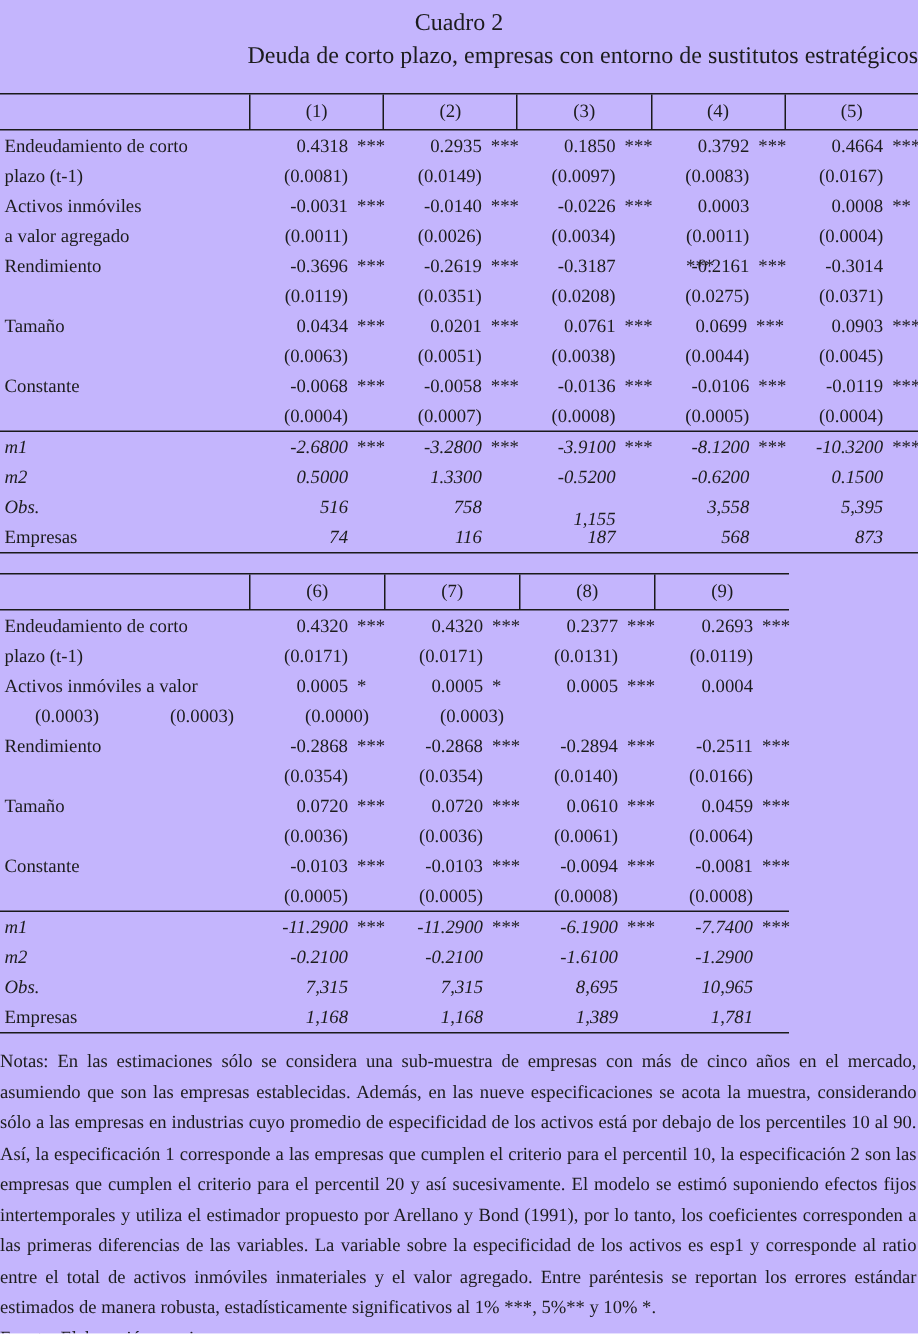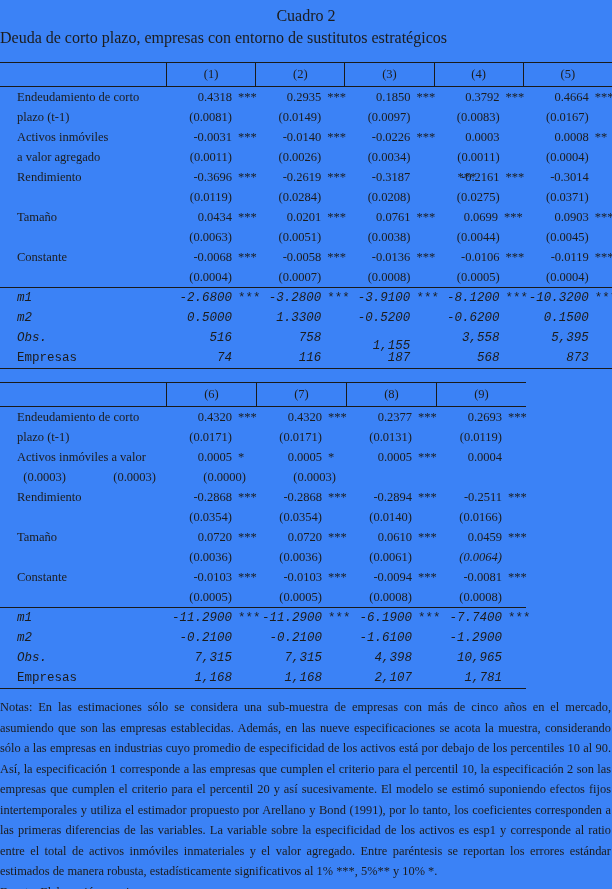--- a/index.html
+++ b/index.html
@@ -1,40 +1,40 @@
 <!DOCTYPE html>
 <html><head>
 <meta charset="utf-8">
 <style>
   * { box-sizing: border-box; margin: 0; padding: 0; }
   html, body { background: #ffffff; }
   .page {
     width: 612px; height: 889px; margin: 0 auto;
-    background: #3b82f6; color: #1c1c1c;
+    background: #c4b5fd; color: #1c1c1c;
     font-family: "Liberation Serif", "DejaVu Serif", serif;
     overflow: hidden; position: relative;
   }
   .title   { text-align: center; font-size: 16px; line-height: 22px; padding-top: 5px; }
-  .subtitle{ text-align: left; font-size: 16px; line-height: 22px; }
+  .subtitle{ text-align: right; font-size: 16px; line-height: 22px; }
   .panel   { margin-top: 13px; border-bottom: 1.4px solid #1a1a1a; }
   .thead {
     display: flex; align-items: stretch; height: 25px;
     border-top: 1.4px solid #1a1a1a; border-bottom: 1.4px solid #1a1a1a;
     font-size: 12.5px;
   }
-  .labelcol { flex: 0 0 166px; width: 166px; padding-left: 17px; }
+  .labelcol { flex: 0 0 166px; width: 166px; padding-left: 3px; }
   .hcell {
     display: flex; align-items: center; justify-content: center;
     border-left: 1.2px solid #1a1a1a;
   }
   .row { display: flex; align-items: center; height: 20px; font-size: 12.5px; }
   .group { display: flex; align-items: center; }
   .val  { flex: 0 0 66px; text-align: right; white-space: nowrap; }
   .stars{ flex: 1; text-align: left; padding-left: 6px; white-space: nowrap; }
-  .statsec { border-top: 1.4px solid #1a1a1a; font-family: Liberation Mono, monospace; }
+  .statsec { border-top: 1.4px solid #1a1a1a; }
   .statsec .val { font-style: italic; }
   .lbl-italic { font-style: italic; }
   .notes {
     font-size: 12.4px; line-height: 20.5px; text-align: justify;
     margin-top: 8px; padding-right: 1px;
   }
   .fuente { font-size: 12.4px; line-height: 20.5px; }
 </style>
 </head>
 <body>
@@ -167,21 +167,21 @@
             <span class="stars">***</span>
           </div>
         </div>
         <div class="row">
           <div class="labelcol"></div>
           <div class="group" style="width: 89.2px;">
             <span class="val">(0.0119)</span>
             <span class="stars"></span>
           </div>
           <div class="group" style="width: 89.2px;">
-            <span class="val">(0.0284)</span>
+            <span class="val">(0.0351)</span>
             <span class="stars"></span>
           </div>
           <div class="group" style="width: 89.2px;">
             <span class="val">(0.0208)</span>
             <span class="stars"></span>
           </div>
           <div class="group" style="width: 89.2px;">
             <span class="val">(0.0275)</span>
             <span class="stars"></span>
           </div>
@@ -524,21 +524,21 @@
             <span class="stars"></span>
           </div>
           <div class="group" style="width: 90px;">
             <span class="val">(0.0036)</span>
             <span class="stars"></span>
           </div>
           <div class="group" style="width: 90px;">
             <span class="val">(0.0061)</span>
             <span class="stars"></span>
           </div>
-          <div class="group" style="width: 90px; font-style: italic;">
+          <div class="group" style="width: 90px;">
             <span class="val">(0.0064)</span>
             <span class="stars"></span>
           </div>
         </div>
         <div class="row">
           <div class="labelcol">Constante</div>
           <div class="group" style="width: 90px;">
             <span class="val">-0.0103</span>
             <span class="stars">***</span>
           </div>
@@ -617,40 +617,40 @@
             <div class="labelcol lbl-italic">Obs.</div>
             <div class="group" style="width: 90px;">
               <span class="val">7,315</span>
               <span class="stars"></span>
             </div>
             <div class="group" style="width: 90px;">
               <span class="val">7,315</span>
               <span class="stars"></span>
             </div>
             <div class="group" style="width: 90px;">
-              <span class="val">4,398</span>
+              <span class="val">8,695</span>
               <span class="stars"></span>
             </div>
             <div class="group" style="width: 90px;">
               <span class="val">10,965</span>
               <span class="stars"></span>
             </div>
           </div>
           <div class="row">
             <div class="labelcol">Empresas</div>
             <div class="group" style="width: 90px;">
               <span class="val">1,168</span>
               <span class="stars"></span>
             </div>
             <div class="group" style="width: 90px;">
               <span class="val">1,168</span>
               <span class="stars"></span>
             </div>
             <div class="group" style="width: 90px;">
-              <span class="val">2,107</span>
+              <span class="val">1,389</span>
               <span class="stars"></span>
             </div>
             <div class="group" style="width: 90px;">
               <span class="val">1,781</span>
               <span class="stars"></span>
             </div>
           </div>
         </div>
       </div>
     </div>

